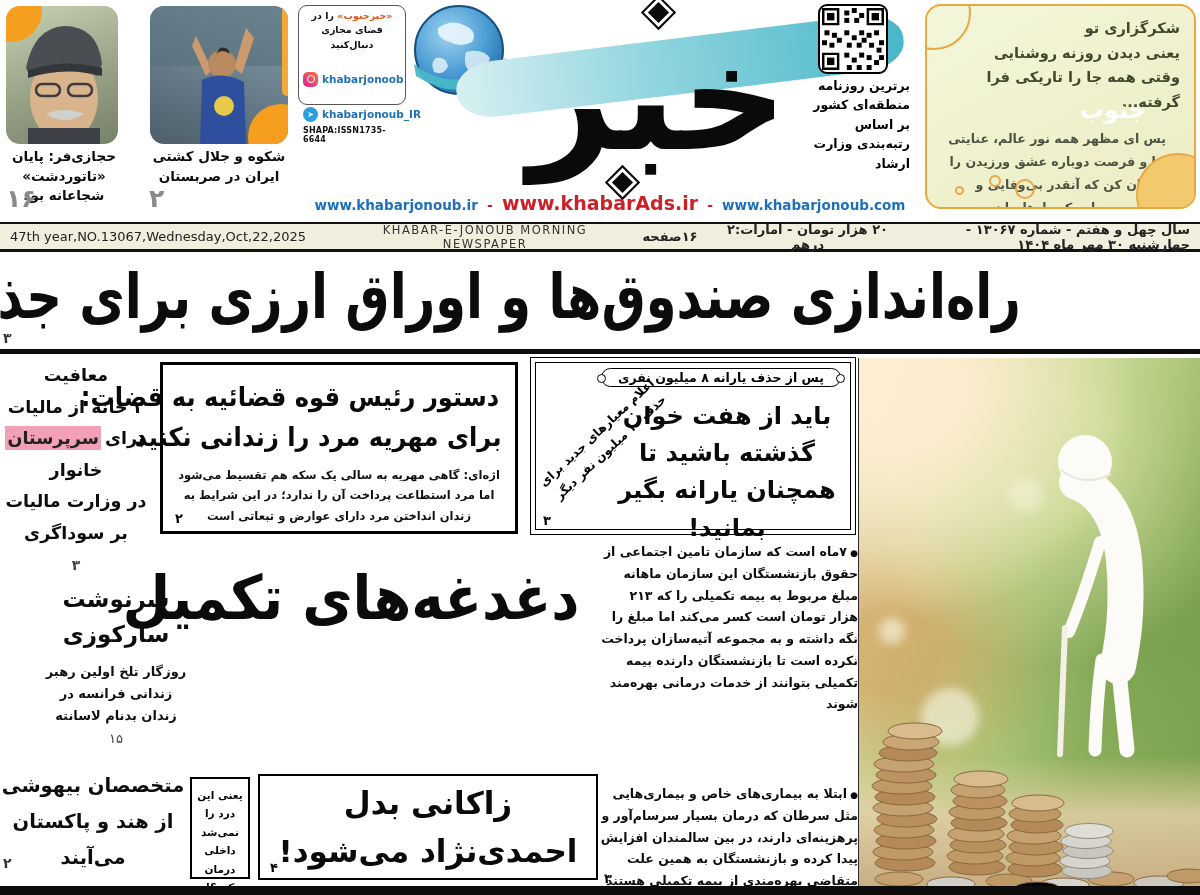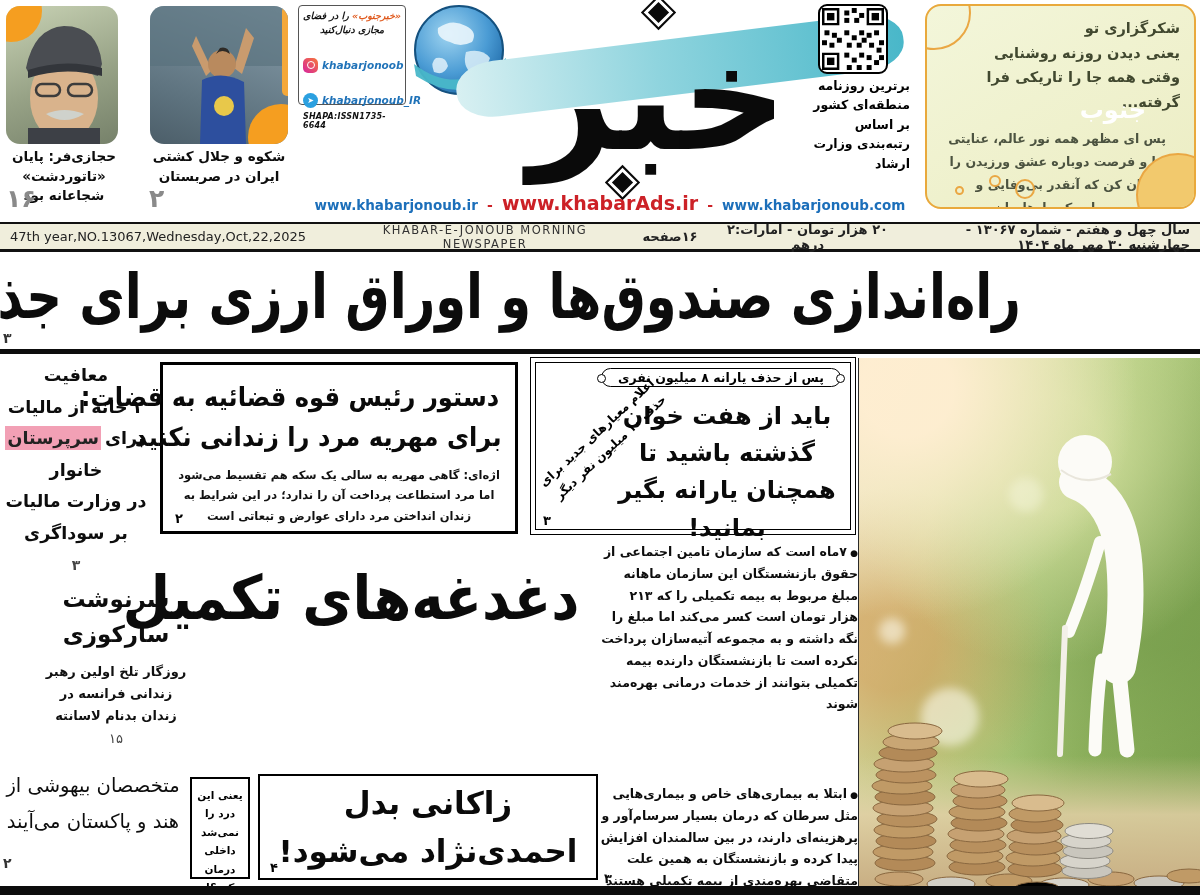--- a/index.html
+++ b/index.html
@@ -17,21 +17,21 @@
   #photo2 .corner2{position:absolute;right:-4px;top:0;width:10px;height:90px;background:#f5a83a;border-radius:6px;}
   .caption{position:absolute;text-align:center;font-weight:bold;font-size:13.5px;line-height:1.45;color:#0d0d0d;}
   #caption1{left:0;top:147px;width:128px;}
   #caption2{left:138px;top:147px;width:162px;}
   .pagenum-big{position:absolute;font-size:25px;font-weight:bold;color:#8a8a8a;}
   #num16{left:6px;top:184px;}
   #num2{left:149px;top:184px;}
 
   
   #social{position:absolute;left:298px;top:5px;width:108px;height:100px;border:1.5px solid #555;
-          border-radius:4px;padding:3px 4px;box-sizing:border-box;font-size:9.5px;font-weight:bold;font-style:italic;}
+          border-radius:9px;padding:3px 4px;box-sizing:border-box;font-size:9.5px;font-weight:bold;}
   #social .follow{direction:rtl;text-align:center;line-height:1.5;color:#111;}
   #social .follow .brand{color:#e05a1e;}
   .soc-row{display:flex;align-items:center;gap:4px;margin-top:20px;}
   .ig-icon{width:15px;height:15px;border-radius:5px;background:linear-gradient(45deg,#d6249f,#f77737);position:relative;flex:0 0 auto;}
   .ig-icon::after{content:"";position:absolute;left:3.5px;top:3.5px;width:6px;height:6px;border:1.6px solid #fff;border-radius:50%;}
   .tg-icon{width:15px;height:15px;border-radius:50%;background:#2ba0e0;color:#fff;font-size:8px;line-height:15px;text-align:center;flex:0 0 auto;}
   .handle{color:#1f72b8;font-size:10.5px;font-weight:bold;}
   #shapa{margin-top:4px;font-size:8px;letter-spacing:.2px;color:#111;}
 
   
@@ -87,21 +87,21 @@
 
   
   .leftcol{position:absolute;direction:rtl;text-align:center;color:#0d0d0d;}
   #tax{left:0;top:360px;width:152px;font-size:17.5px;font-weight:bold;line-height:1.8;}
   #tax .hl{background:#f2a0b5;box-shadow:0 0 0 2px #f2a0b5;color:#222;}
   #tax .pn{display:block;font-size:14px;color:#444;margin-top:4px;}
   #sarkozy{left:5px;top:582px;width:150px;padding-left:36px;}
   #sarkozy .t{font-size:23px;font-weight:bold;line-height:1.5;}
   #sarkozy .s{font-size:13px;font-weight:bold;line-height:1.7;margin-top:10px;color:#111;}
   #sarkozy .pn{display:block;font-size:13px;color:#444;margin-top:4px;}
-  #anesthesia{left:0;top:768px;width:186px;font-size:19.5px;font-weight:normal;line-height:1.85;}
+  #anesthesia{left:0;top:768px;width:186px;font-size:19.5px;font-weight:bold;line-height:1.85;}
   #anes-num{position:absolute;left:3px;top:855px;font-size:14px;font-weight:bold;color:#333;}
 
   
   #judiciary{position:absolute;left:160px;top:362px;width:358px;height:172px;border:3.5px solid #000;
              box-sizing:border-box;direction:rtl;text-align:center;padding-top:12px;background:#fff;}
   #judiciary .t{font-size:26px;font-weight:bold;line-height:1.55;color:#0a0a0a;}
   #judiciary .s{font-size:11.5px;font-weight:bold;line-height:1.8;margin:7px 8px 0;color:#111;}
   #judiciary .pn{position:absolute;left:12px;bottom:5px;font-size:13px;font-weight:bold;}
 
   

